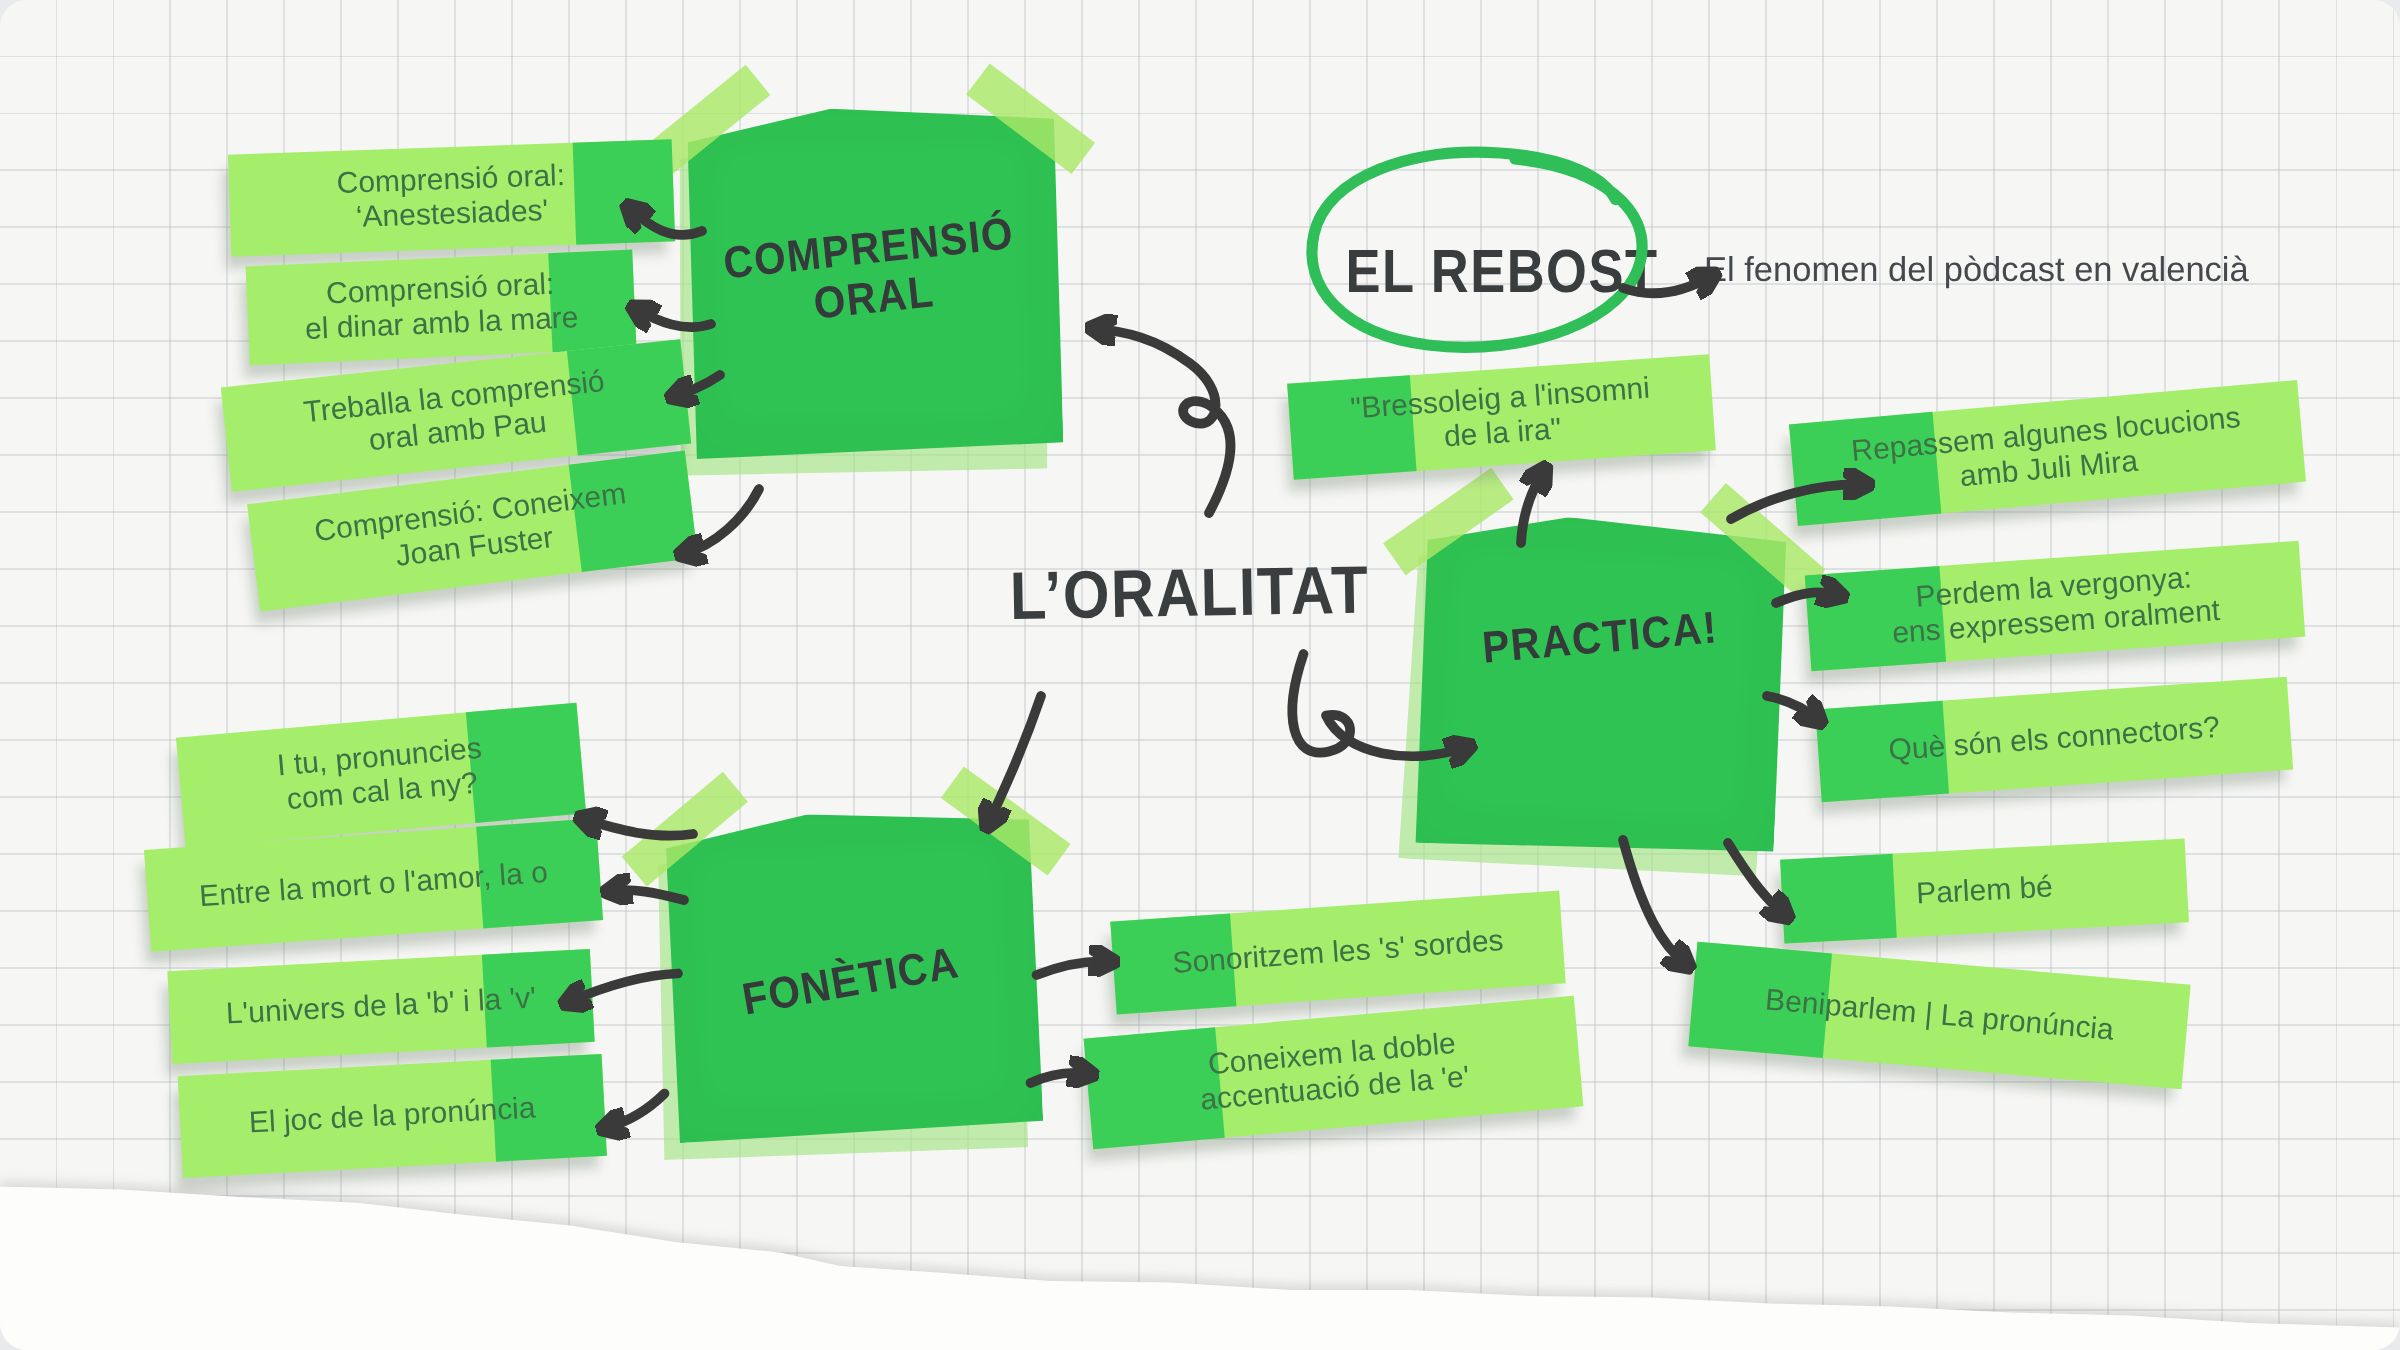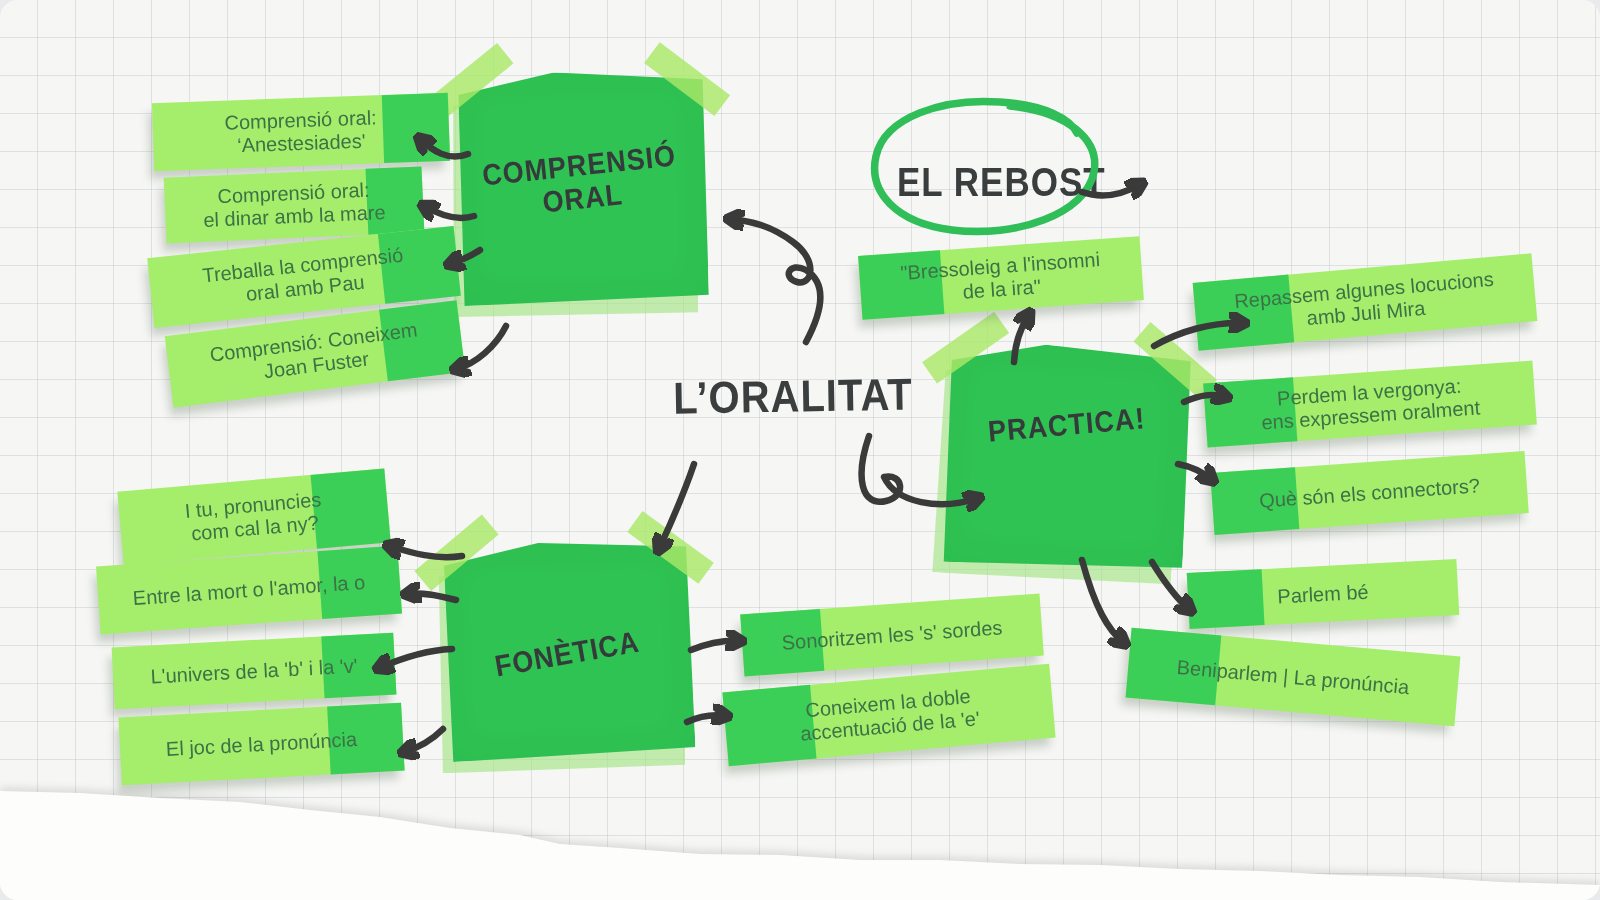--- a/index.html
+++ b/index.html
@@ -53,20 +53,21 @@
 </style>
 </head>
 <body>
 
 <div class="stage">
   <div class="paper"></div>
 
   <div class="main-title">L’ORALITAT</div>
 
   <div class="rebost-label">EL REBOST</div>
+  <div class="rebost-note">El fenomen del pòdcast en valencià</div>
 
   <div class="sticky" style="left:455px;top:72px;width:252px;height:232px;--rot:-1deg;--toff:-6px;--trot:-5deg">
     <div class="sheet-back"></div>
     <div class="sheet"></div>
     <span class="tape tl"></span>
     <span class="tape tr"></span>
     <span class="sticky-title">COMPRENSIÓ
 ORAL</span>
   </div>
 

